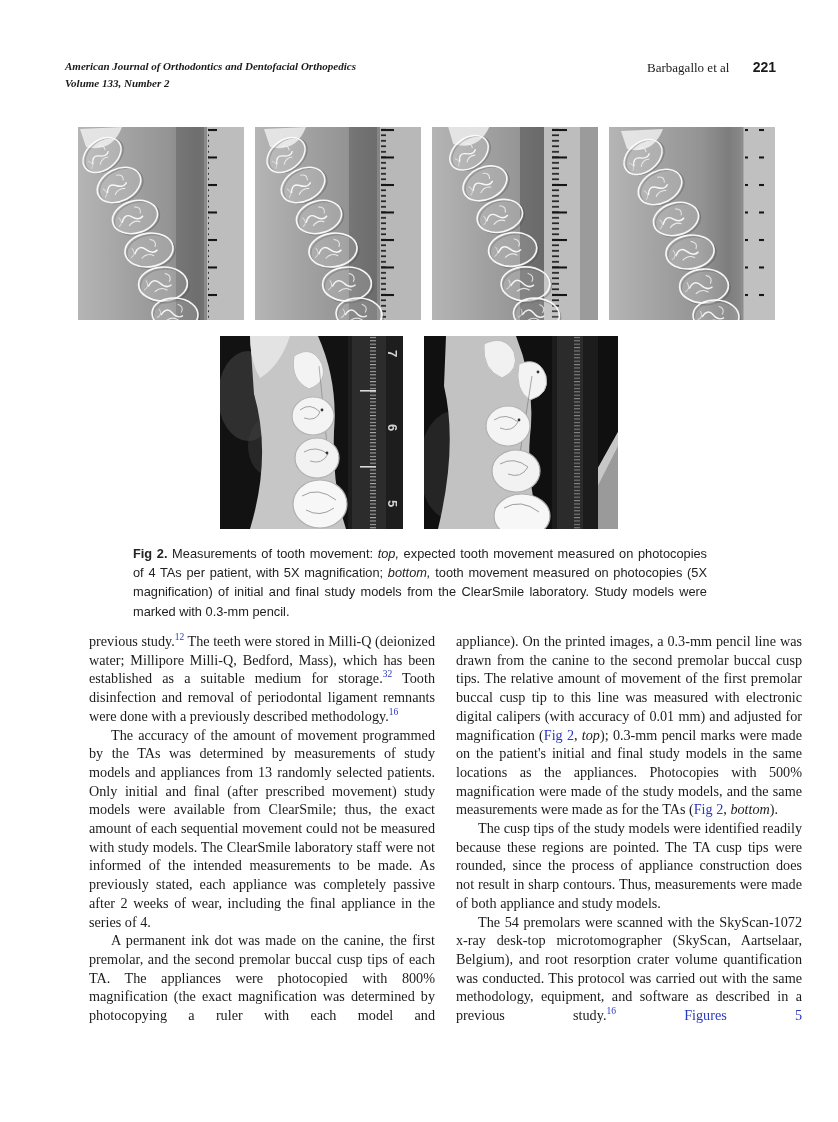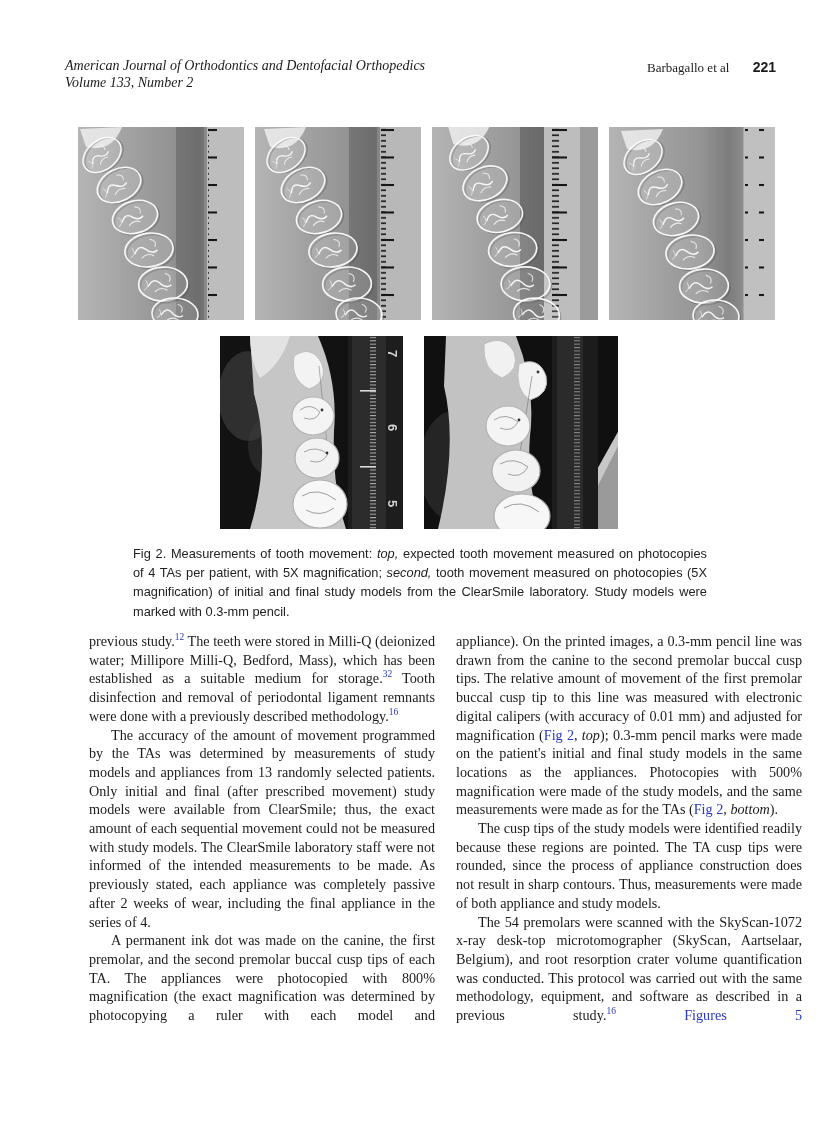--- a/index.html
+++ b/index.html
@@ -6,34 +6,34 @@
   * { margin:0; padding:0; box-sizing:border-box; }
   html,body { background:#ffffff; }
   .page {
     position:relative; width:838px; height:1122px; margin:0 auto;
     background:#ffffff; color:var(--ink);
     font-family:"Liberation Serif", serif; overflow:hidden;
   }
   
   .header { position:absolute; left:65px; right:62px; top:58px;
             display:flex; justify-content:space-between; align-items:flex-start; }
-  .header-left { font-style:italic; font-size:14px; line-height:16.5px; }
+  .header-left { font-style:italic; font-size:11px; line-height:16.5px;font-weight:bold; }
   .header-right { font-size:13px; white-space:nowrap; padding-top:1px; }
   .header-right .authors { }
   .header-right .pagenum { font-family:"Liberation Sans", sans-serif; font-weight:bold;
                            font-size:14px; margin-left:20px; }
   
   .fig-top-row { position:absolute; left:78px; top:127px; display:flex; gap:11px; }
   .fig-bottom-row { position:absolute; left:220px; top:336px; display:flex; gap:21px; }
   .photo { display:block; }
   .photo svg { display:block; }
   .caption { position:absolute; left:133px; top:544px; width:574px;
              font-family:"Liberation Sans", sans-serif; font-size:12.8px;
              line-height:19.2px; text-align:justify; color:#222; }
-  .caption b { font-weight:normal; }
+  .caption b { font-weight:bold; }
   
   .column { position:absolute; top:632px; width:346px; font-size:14.2px;
             line-height:18.7px; text-align:justify; }
   .col-left { left:65px;margin-left:24px; }
   .col-right { left:456px; }
   .para { text-align:justify; }
   .para.indent { text-indent:1.55em; }
   .para.cont { text-align-last:justify; }
   sup.ref { color:var(--link); font-size:9.5px; line-height:0; cursor:pointer; }
   .figlink { color:var(--link); cursor:pointer; }
@@ -192,21 +192,21 @@
         <polygon points="194,96 140,193 194,193" fill="#9a9a9a"></polygon>
         <polygon points="194,96 140,193 152,193 194,110" fill="#c7c7c7"></polygon>
         <rect x="128" y="0" width="46" height="193" fill="#1c1c1c"></rect>
         <rect x="133" y="0" width="26" height="193" fill="#2f2f2f" opacity="0.8"></rect>
         <rect x="138" y="0" width="9" height="193" fill="url(#tkF)"></rect>
         <rect x="150" y="0" width="6" height="193" fill="url(#tkF)" opacity="0.7"></rect>
       </svg>
     </span>
   </div>
 
-  <p class="caption"><b>Fig 2.</b> Measurements of tooth movement: <i>top,</i> expected tooth movement measured on photocopies of 4 TAs per patient, with 5X magnification; <i>second,</i> tooth movement measured on photocopies (5X magnification) of initial and final study models from the ClearSmile laboratory. Study models were marked with 0.3-mm pencil.</p>
+  <p class="caption"><b>Fig 2.</b> Measurements of tooth movement: <i>top,</i> expected tooth movement measured on photocopies of 4 TAs per patient, with 5X magnification; <i>bottom,</i> tooth movement measured on photocopies (5X magnification) of initial and final study models from the ClearSmile laboratory. Study models were marked with 0.3-mm pencil.</p>
 
   <div class="column col-left">
       <p class="para">previous study.<sup class="ref">12</sup> The teeth were stored in Milli-Q (deionized water; Millipore Milli-Q, Bedford, Mass), which has been established as a suitable medium for storage.<sup class="ref">32</sup> Tooth disinfection and removal of periodontal ligament remnants were done with a previously described methodology.<sup class="ref">16</sup></p>
       <p class="para indent">The accuracy of the amount of movement programmed by the TAs was determined by measurements of study models and appliances from 13 randomly selected patients. Only initial and final (after prescribed movement) study models were available from ClearSmile; thus, the exact amount of each sequential movement could not be measured with study models. The ClearSmile laboratory staff were not informed of the intended measurements to be made. As previously stated, each appliance was completely passive after 2 weeks of wear, including the final appliance in the series of 4.</p>
       <p class="para indent cont">A permanent ink dot was made on the canine, the first premolar, and the second premolar buccal cusp tips of each TA. The appliances were photocopied with 800% magnification (the exact magnification was determined by photocopying a ruler with each model and</p>
     </div>
   <div class="column col-right">
       <p class="para">appliance). On the printed images, a 0.3-mm pencil line was drawn from the canine to the second premolar buccal cusp tips. The relative amount of movement of the first premolar buccal cusp tip to this line was measured with electronic digital calipers (with accuracy of 0.01 mm) and adjusted for magnification (<span class="figlink">Fig 2</span>, <i>top</i>); 0.3-mm pencil marks were made on the patient's initial and final study models in the same locations as the appliances. Photocopies with 500% magnification were made of the study models, and the same measurements were made as for the TAs (<span class="figlink">Fig 2</span>, <i>bottom</i>).</p>
       <p class="para indent">The cusp tips of the study models were identified readily because these regions are pointed. The TA cusp tips were rounded, since the process of appliance construction does not result in sharp contours. Thus, measurements were made of both appliance and study models.</p>
       <p class="para indent cont">The 54 premolars were scanned with the SkyScan-1072 x-ray desk-top microtomographer (SkyScan, Aartselaar, Belgium), and root resorption crater volume quantification was conducted. This protocol was carried out with the same methodology, equipment, and software as described in a previous study.<sup class="ref">16</sup> <span class="figlink">Figures 5</span></p>

